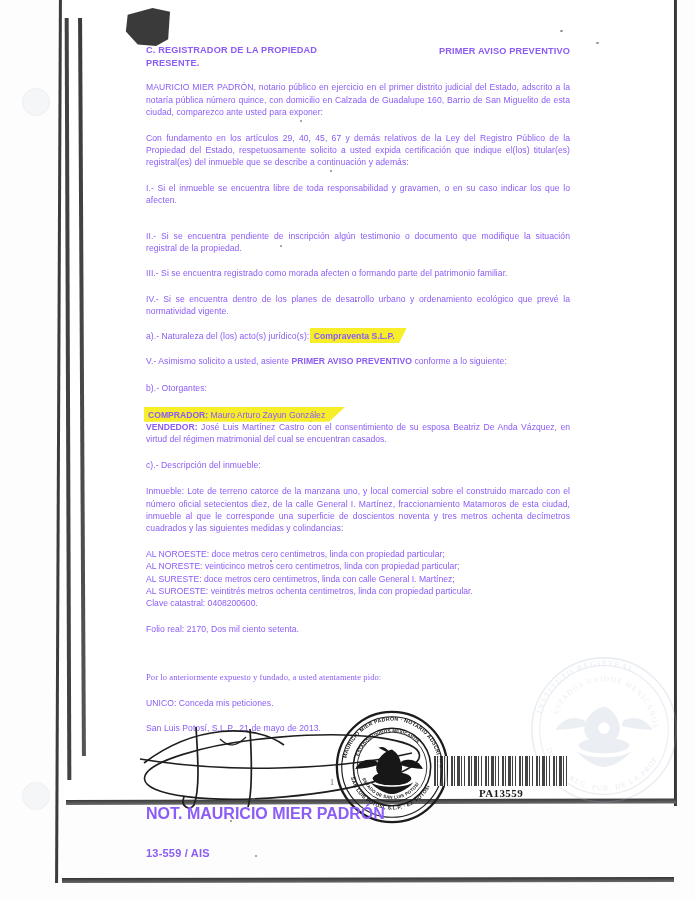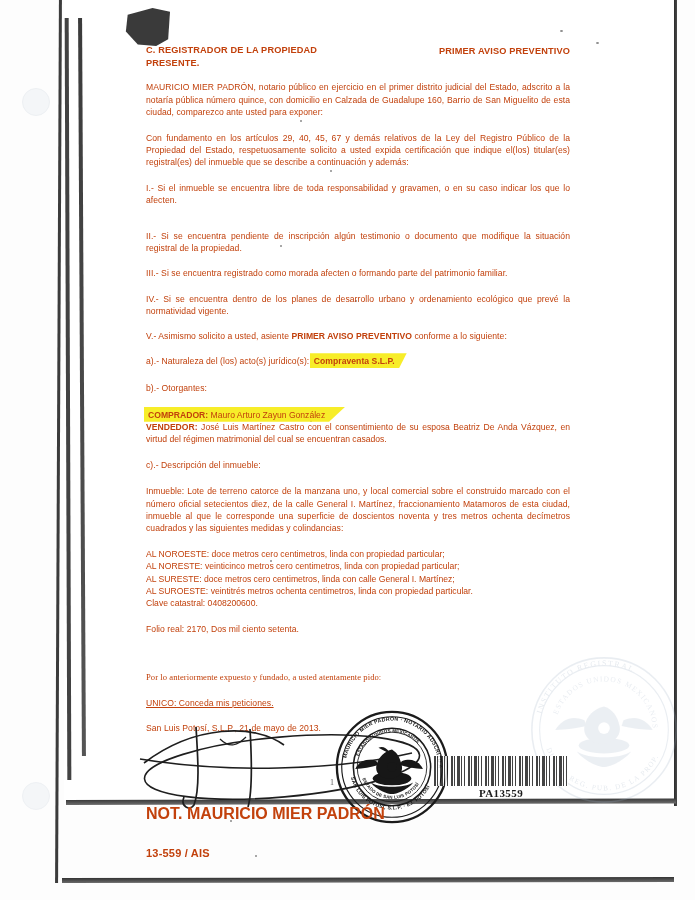--- a/index.html
+++ b/index.html
@@ -65,21 +65,21 @@
     border:1px solid #eef1f4;
   }
   .blob{
     position:absolute;left:124px;top:8px;width:46px;height:38px;
     background:#3a3a3a;
     clip-path:polygon(8% 18%,62% 0%,100% 10%,96% 82%,70% 100%,30% 96%,4% 62%);
   }
   
   .doc{
     position:absolute;left:146px;top:44px;width:424px;
-    color:#c2410c;
+    color:#8b5cf6;
   }
   .row-head{display:flex;justify-content:space-between;align-items:flex-start;}
   .b{font-weight:bold;}
   .hd{font-size:9.2px;font-weight:bold;letter-spacing:.15px;line-height:1.38;}
   p.para{
     font-size:8.6px;line-height:1.42;margin:0 0 9px 0;
     text-align:justify;letter-spacing:.05px;
   }
   .blk{margin-bottom:9px;}
   .blk p{margin:0;font-size:8.6px;line-height:1.42;text-align:justify;}
@@ -173,23 +173,23 @@
 
     <p class="para" style="margin-top:12px;">MAURICIO MIER PADRÓN, notario público en ejercicio en el primer distrito judicial del Estado, adscrito a la notaría pública número quince, con domicilio en Calzada de Guadalupe 160, Barrio de San Miguelito de esta ciudad, comparezco ante usted para exponer:</p>
 
     <p class="para" style="margin-top:14px;">Con fundamento en los artículos 29, 40, 45, 67 y demás relativos de la Ley del Registro Público de la Propiedad del Estado, respetuosamente solicito a usted expida certificación que indique el(los) titular(es) registral(es) del inmueble que se describe a continuación y además:</p>
 
     <p class="para" style="margin-top:13px;">I.- Si el inmueble se encuentra libre de toda responsabilidad y gravamen, o en su caso indicar los que lo afecten.</p>
     <p class="para" style="margin-top:24px;">II.- Si se encuentra pendiente de inscripción algún testimonio o documento que modifique la situación registral de la propiedad.</p>
     <p class="para" style="margin-top:13px;">III.- Si se encuentra registrado como morada afecten o formando parte del patrimonio familiar.</p>
     <p class="para" style="margin-top:13px;">IV.- Si se encuentra dentro de los planes de desarrollo urbano y ordenamiento ecológico que prevé la normatividad vigente.</p>
 
+    <p class="para" style="margin-top:13px;"><span>a).- Naturaleza del (los) acto(s) jurídico(s): </span><span class="hl b">Compraventa S.L.P.</span></p>
+
     <p class="para" style="margin-top:13px;"><span>V.- Asimismo solicito a usted, asiente </span><span class="b">PRIMER AVISO PREVENTIVO</span><span> conforme a lo siguiente:</span></p>
-
-    <p class="para" style="margin-top:13px;"><span>a).- Naturaleza del (los) acto(s) jurídico(s): </span><span class="hl b">Compraventa S.L.P.</span></p>
 
     <p class="para" style="margin-top:15px;">b).- Otorgantes:</p>
 
     <div class="blk lines" style="margin-top:14px;">
       <p><span class="hl hl-wide"><span class="b">COMPRADOR:</span> <span>Mauro Arturo Zayun González</span></span></p>
       <p style="text-align:justify;"><span class="b">VENDEDOR:</span> <span>José Luis Martínez Castro con el consentimiento de su esposa Beatriz De Anda Vázquez, en virtud del régimen matrimonial del cual se encuentran casados.</span></p>
     </div>
 
     <p class="para" style="margin-top:14px;">c).- Descripción del inmueble:</p>
 
@@ -201,21 +201,21 @@
       <p>AL SURESTE: doce metros cero centimetros, linda con calle General I. Martínez;</p>
       <p>AL SUROESTE: veintitrés metros ochenta centimetros, linda con propiedad particular.</p>
       <p>Clave catastral: 0408200600.</p>
     </div>
 
 
     <p class="para" style="margin-top:14px;">Folio real: 2170, Dos mil ciento setenta.</p>
 
     <p class="para" style="margin-top:36px;font-family:Liberation Serif, serif;">Por lo anteriormente expuesto y fundado, a usted atentamente pido:</p>
 
-    <p class="para" style="margin-top:13px;text-decoration:underline;">UNICO: Conceda mis peticiones.</p>
+    <p class="para" style="margin-top:13px;">UNICO: Conceda mis peticiones.</p>
 
     <p class="para" style="margin-top:13px;">San Luis Potosí, S.L.P., 21 de mayo de 2013.</p>
 
     <div class="sig-zone">
 
       <svg class="sig-svg" width="330" height="92" viewBox="0 0 330 92" fill="none">
         <ellipse cx="148" cy="48" rx="138" ry="30" stroke="#1e1e1e" stroke-width="1.6" fill="none" transform="rotate(-5 148 48)"></ellipse>
         <path d="M10 44 C60 6, 120 4, 150 26" stroke="#1e1e1e" stroke-width="1.6" fill="none"></path>
         <path d="M62 8 C64 40, 66 70, 60 86 C56 92, 46 88, 50 78" stroke="#1e1e1e" stroke-width="1.7" fill="none"></path>
         <path d="M116 10 C118 44, 118 74, 114 88" stroke="#1e1e1e" stroke-width="1.7" fill="none"></path>

